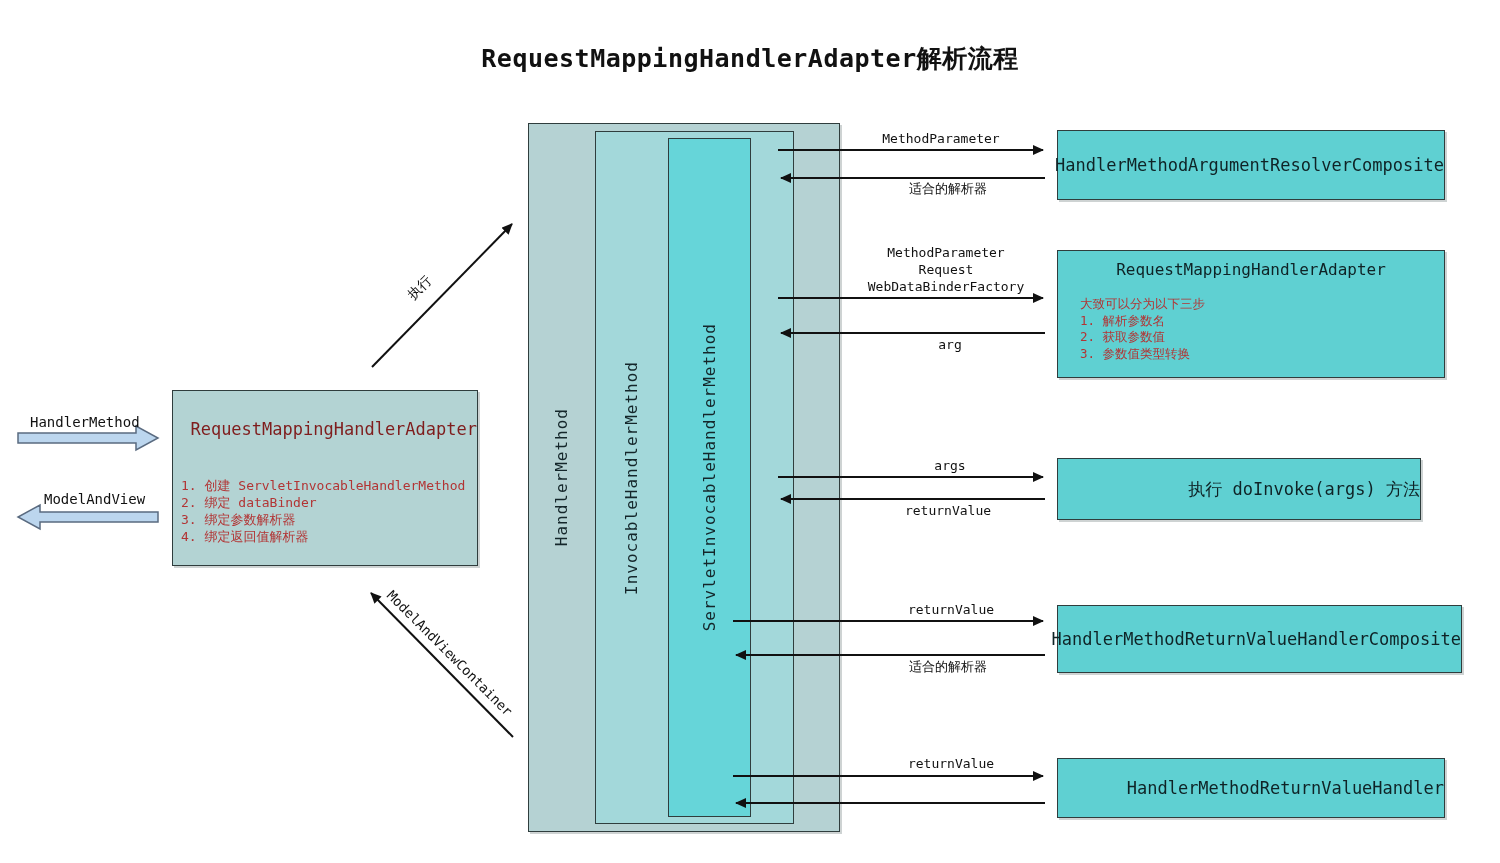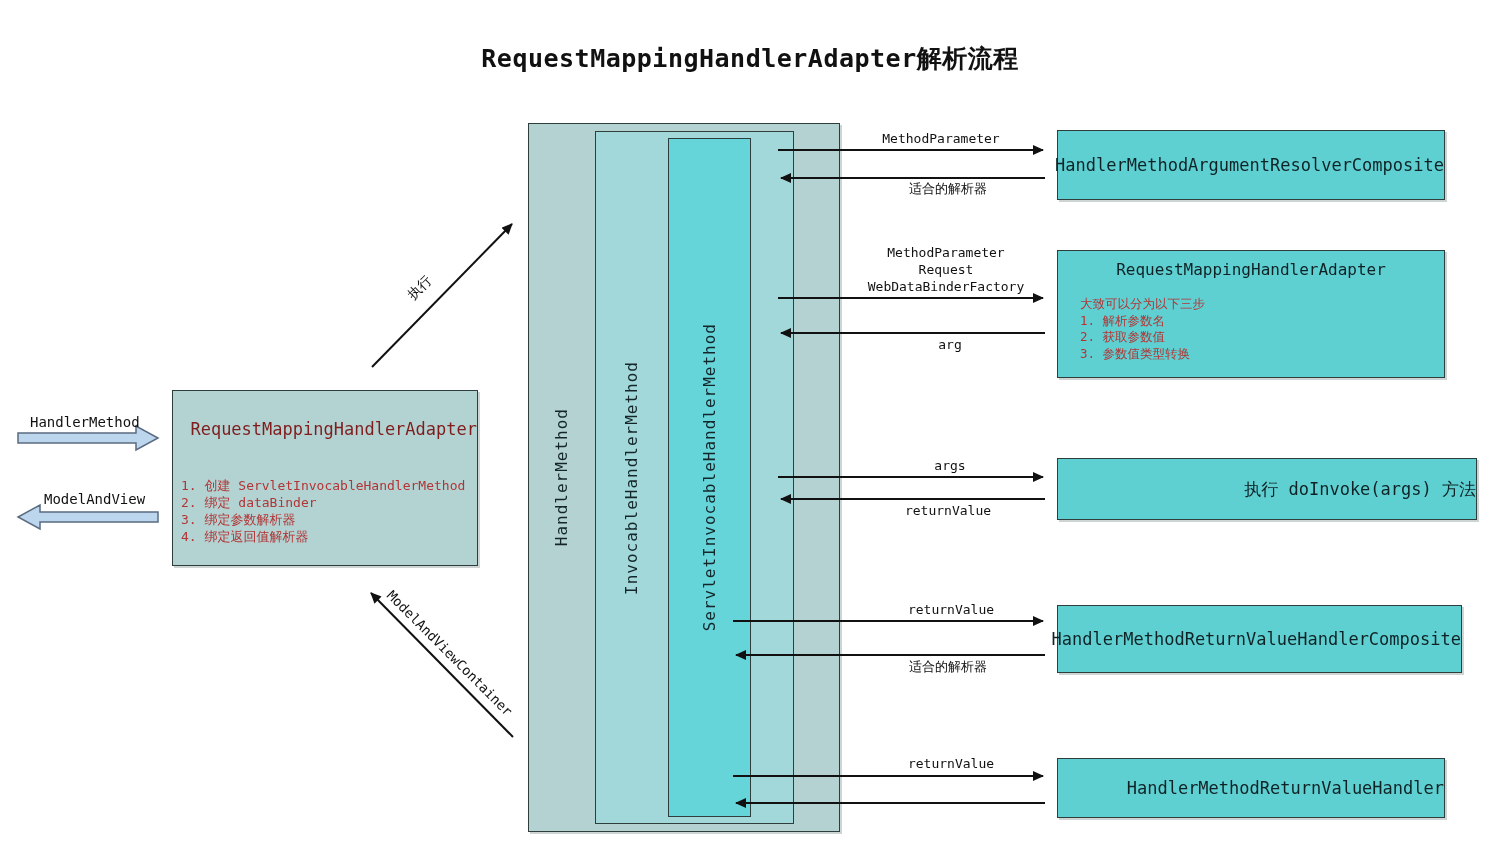--- a/index.html
+++ b/index.html
@@ -77,21 +77,21 @@
   <div class="box rbox" style="left:1057px;top:250px;width:388px;height:128px;">
     <div class="rbox-title">RequestMappingHandlerAdapter</div>
     <div class="rbox-note">
       <div>大致可以分为以下三步</div>
       <div>1. 解析参数名</div>
       <div>2. 获取参数值</div>
       <div>3. 参数值类型转换</div>
     </div>
   </div>
 
-  <div class="box rbox rbox-center" style="left:1057px;top:458px;width:420px;height:62px;padding-left:8px;">
+  <div class="box rbox rbox-center" style="left:1057px;top:458px;width:364px;height:62px;padding-left:8px;">
     <span>执行 doInvoke(args) 方法</span>
   </div>
 
   <div class="box rbox rbox-center" style="left:1057px;top:605px;width:405px;height:68px;">
     <span>HandlerMethodReturnValueHandlerComposite</span>
   </div>
 
   <div class="box rbox rbox-center" style="left:1057px;top:758px;width:388px;height:60px;">
     <span>HandlerMethodReturnValueHandler</span>
   </div>

